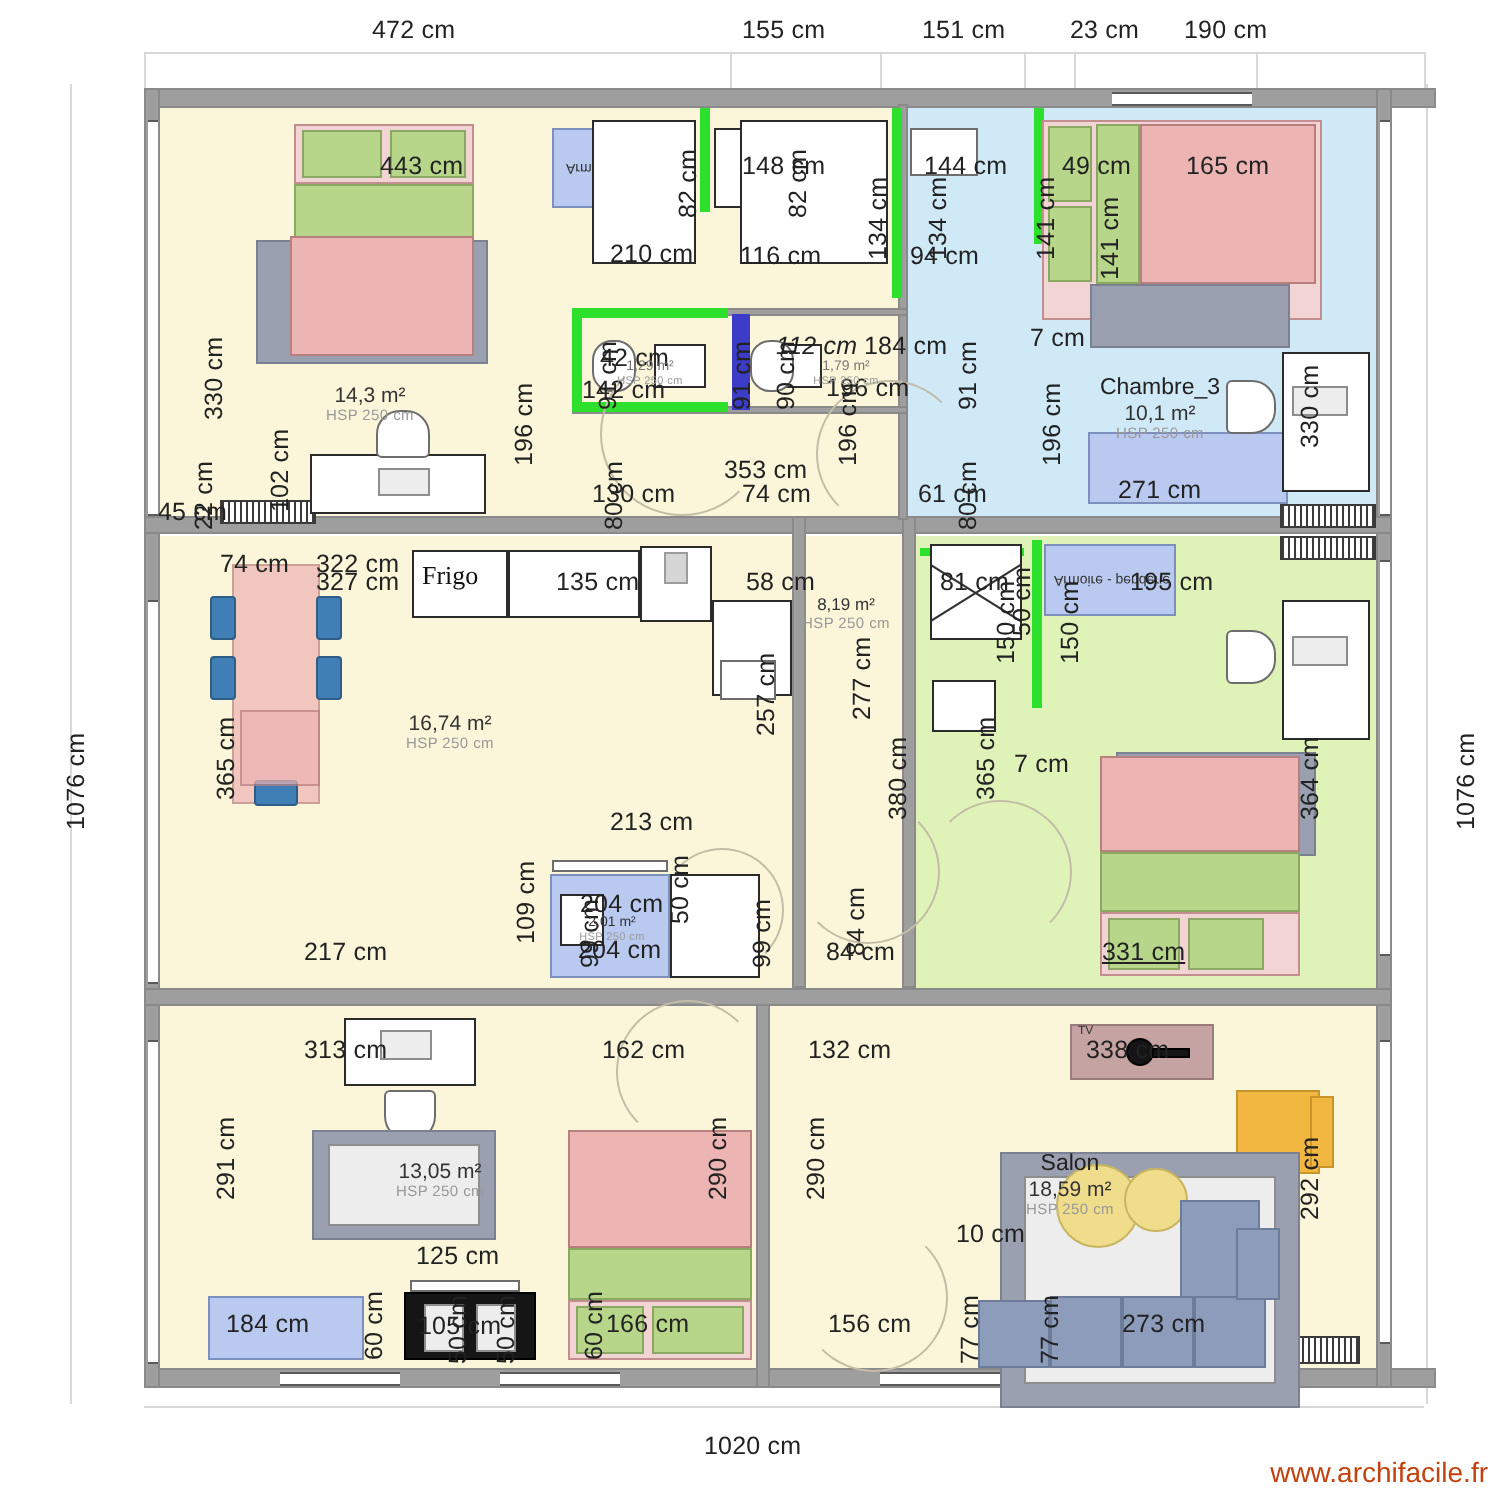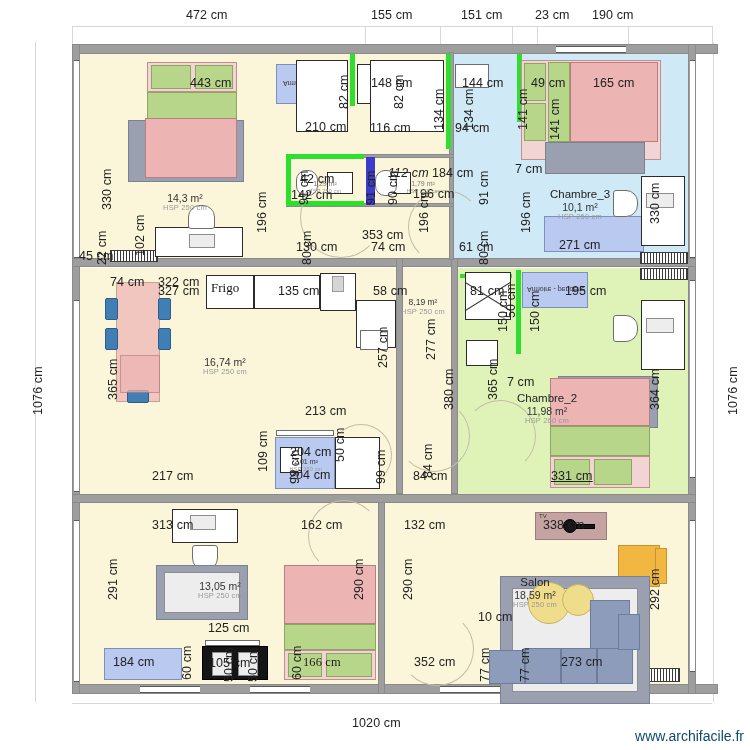--- a/index.html
+++ b/index.html
@@ -46,21 +46,21 @@
   .f-black{background:#151515;border:1px solid #000;}
   .f-ltgrey{background:#ededed;border:1px solid #8d8d8d;}
   .lbl{position:absolute;font-size:7px;color:#333;white-space:nowrap;}
   .lbl-frigo{position:absolute;font-size:13px;font-family:"Liberation Serif",serif;color:#111;}
   .swing{position:absolute;border:1px solid #c3bda8;border-radius:50%;
          border-right-color:transparent;border-top-color:transparent;}
   .win{position:absolute;background:#ffffff;border-top:1px solid #5a5a5a;border-bottom:1px solid #5a5a5a;}
   .rad{position:absolute;background:
      repeating-linear-gradient(90deg,#3a3a3a 0 1px,#ffffff 1px 3px);
      border:1px solid #3a3a3a;}
-  .brand{position:absolute;right:6px;bottom:6px;font-size:14px;color:#0c4a6e;
+  .brand{position:absolute;right:6px;bottom:6px;font-size:14px;color:#c2410c;
          font-family:"Liberation Sans",sans-serif;}
   .diag{position:absolute;overflow:hidden;}
   .diag:before,.diag:after{content:"";position:absolute;left:-20%;top:50%;
      width:140%;height:1px;background:#333;}
   .diag:before{transform:rotate(32deg);}
   .diag:after{transform:rotate(-32deg);}
 </style>
 </head>
 <body>
 
@@ -335,23 +335,23 @@
   <div class="dim v" style="left:401px;top:600px;">290 cm</div>
   <div class="dim v" style="left:400px;top:600px;opacity:0;">290 cm</div>
   <div class="dim v" style="left:648px;top:610px;">292 cm</div>
   <div class="dim" style="left:208px;top:621px;">125 cm</div>
   <div class="dim" style="left:209px;top:656px;">105 cm</div>
   <div class="dim v" style="left:222px;top:682px;">50 cm</div>
   <div class="dim v" style="left:246px;top:682px;">50 cm</div>
   <div class="dim" style="left:113px;top:655px;">184 cm</div>
   <div class="dim v" style="left:180px;top:680px;">60 cm</div>
   <div class="dim v" style="left:290px;top:680px;">60 cm</div>
-  <div class="dim" style="left:303px;top:655px;font-family:Liberation Serif, serif;">166 cm</div>
+  <div class="dim" style="left:303px;top:655px;">166 cm</div>
   <div class="dim" style="left:478px;top:610px;">10 cm</div>
-  <div class="dim" style="left:414px;top:655px;">352 cm</div>
+  <div class="dim" style="left:414px;top:655px;">156 cm</div>
   <div class="dim v" style="left:478px;top:682px;">77 cm</div>
   <div class="dim v" style="left:518px;top:682px;">77 cm</div>
   <div class="dim" style="left:561px;top:655px;">273 cm</div>
   <div class="dim" style="left:158px;top:237px;margin-top:38px;">322 cm</div>
 
   <div class="roomlbl" style="left:140px;top:192px;width:90px;">
     <div class="ar">14,3 m²</div>
     <div class="hs">HSP 250 cm</div>
   </div>
 
@@ -374,25 +374,20 @@
     <div class="ar" style="font-size:8.5px;">8,19 m²</div>
     <div class="hs">HSP 250 cm</div>
   </div>
 
   <div class="roomlbl" style="left:530px;top:188px;width:100px;">
     <div class="nm">Chambre_3</div>
     <div class="ar">10,1 m²</div>
     <div class="hs">HSP 250 cm</div>
   </div>
 
-  <div class="roomlbl" style="left:497px;top:392px;width:100px;">
-    <div class="nm">Chambre_2</div>
-    <div class="ar">11,98 m²</div>
-    <div class="hs">HSP 260 cm</div>
-  </div>
 
   <div class="roomlbl" style="left:275px;top:458px;width:62px;">
     <div class="ar" style="font-size:7px;">2,01 m²</div>
     <div class="hs" style="font-size:5.5px;">HSP 250 cm</div>
   </div>
 
   <div class="roomlbl" style="left:175px;top:580px;width:90px;">
     <div class="ar">13,05 m²</div>
     <div class="hs">HSP 250 cm</div>
   </div>

